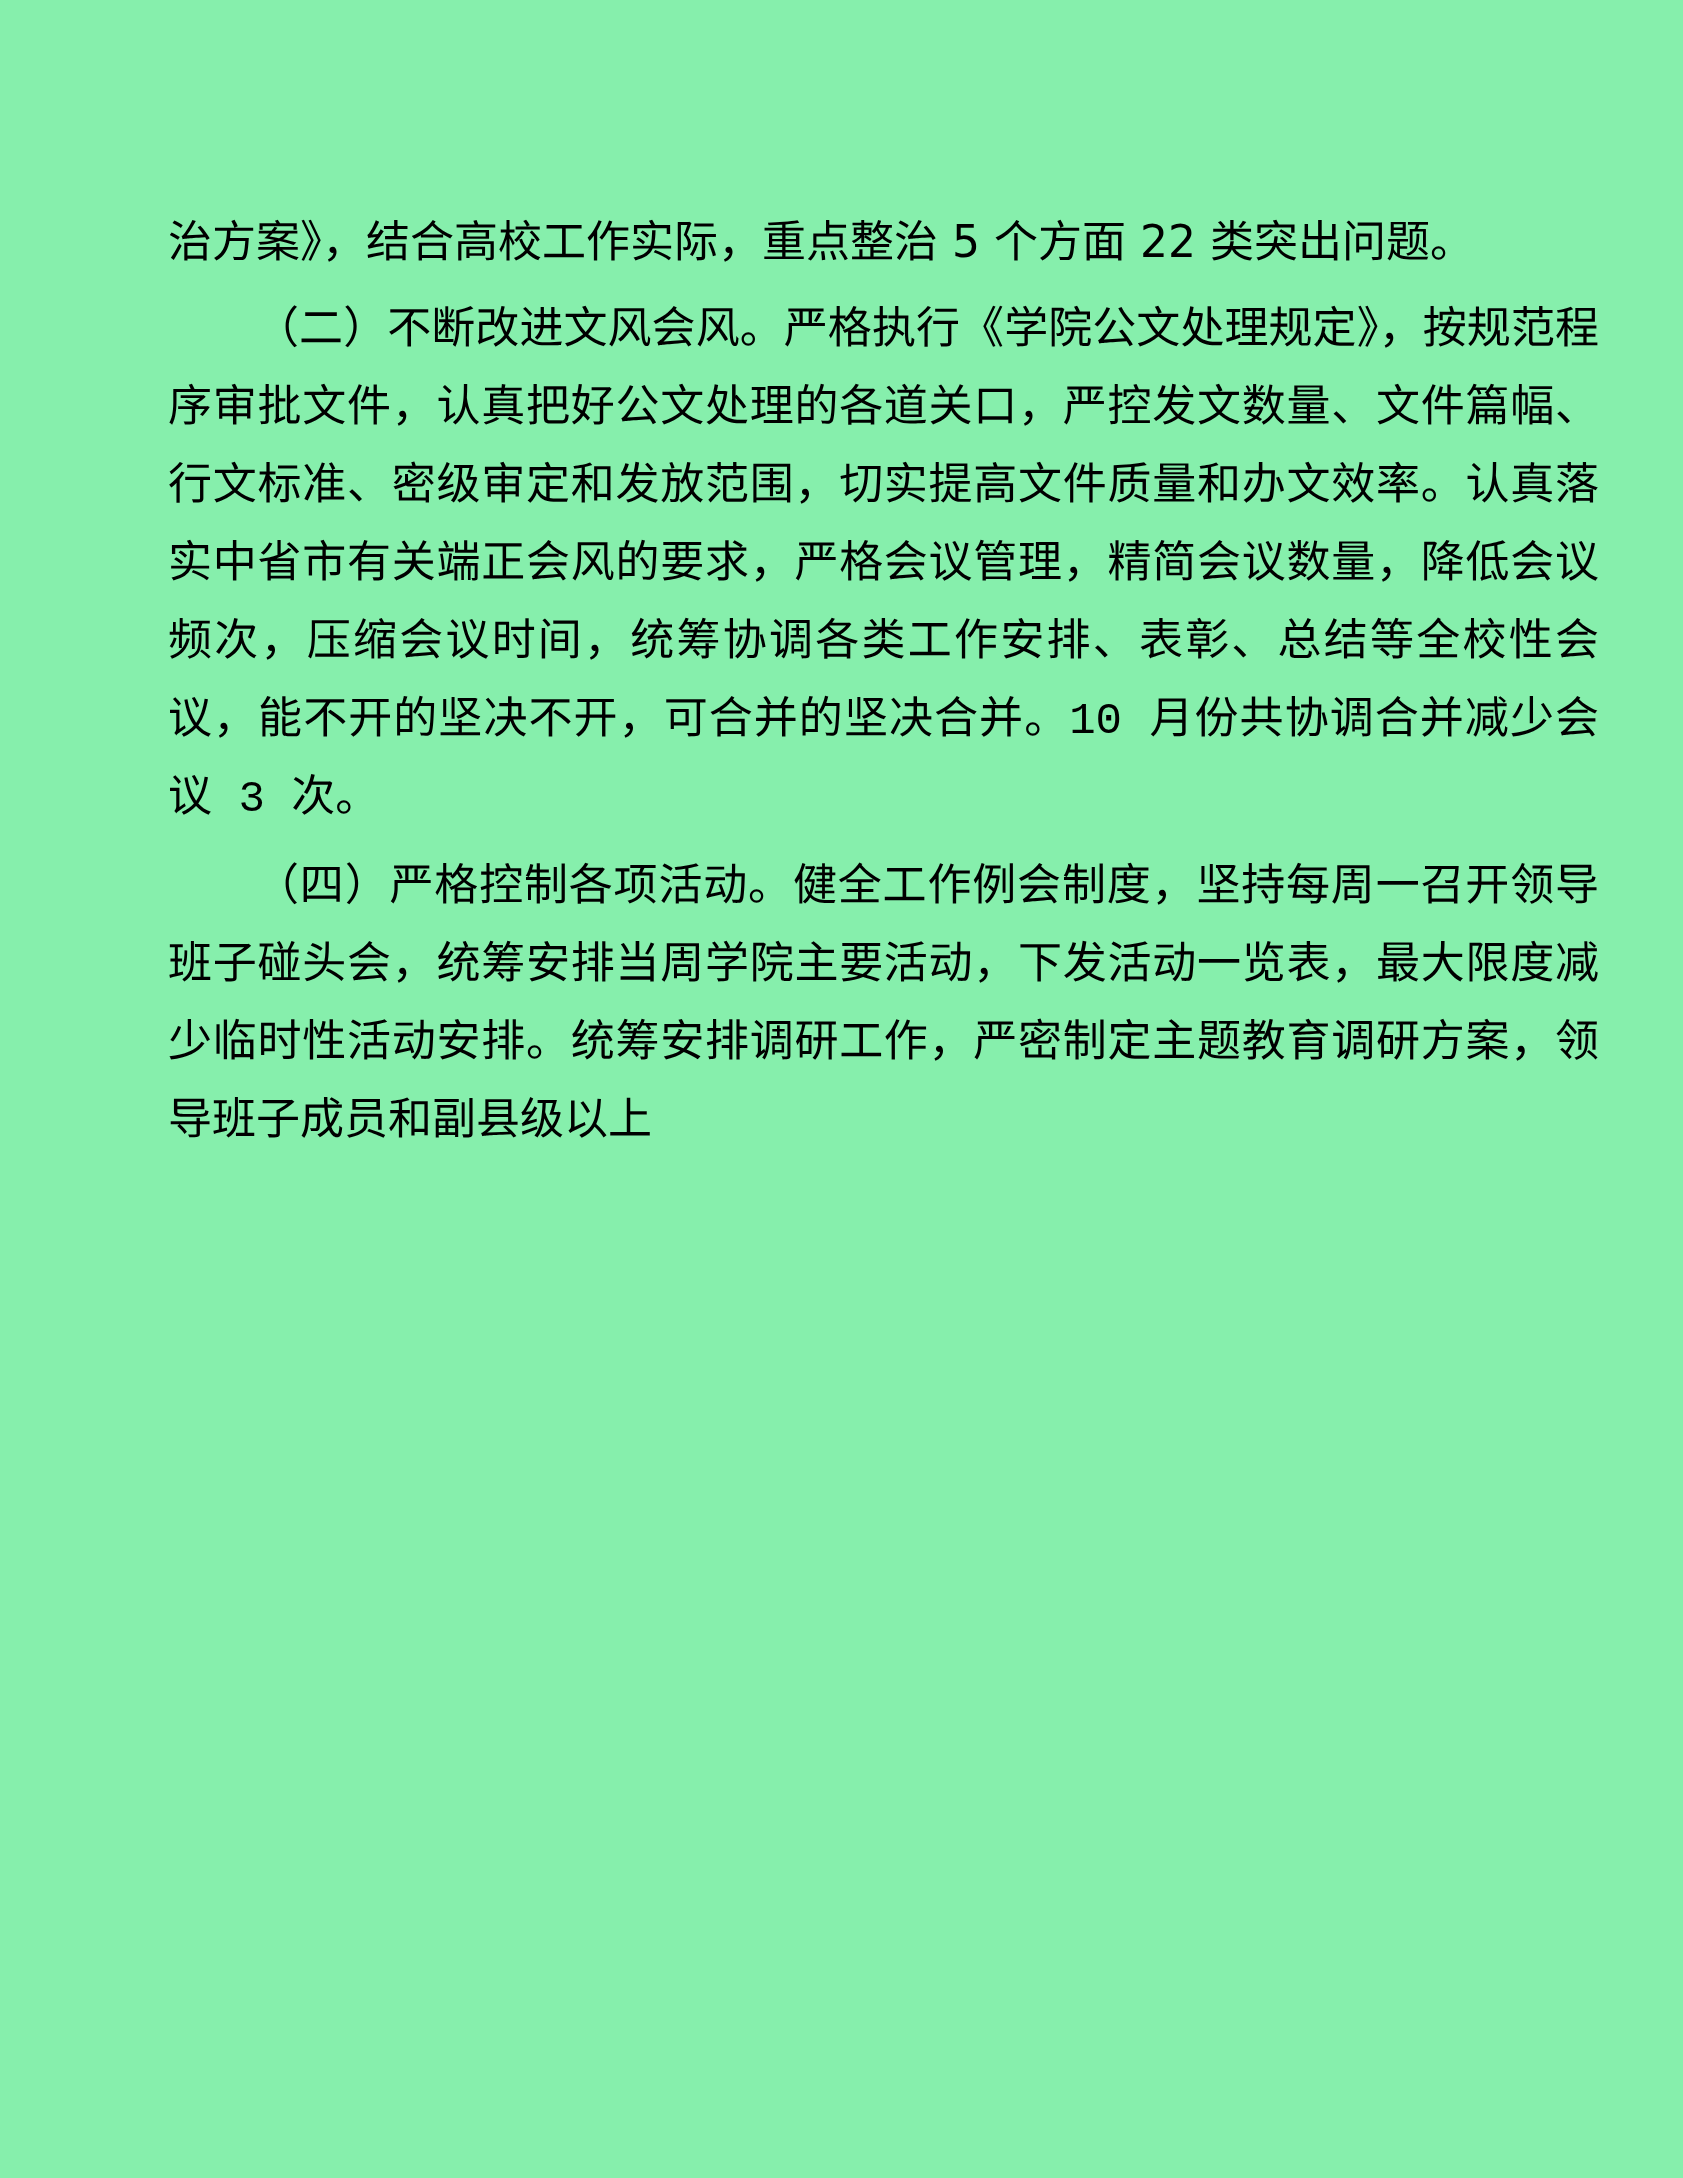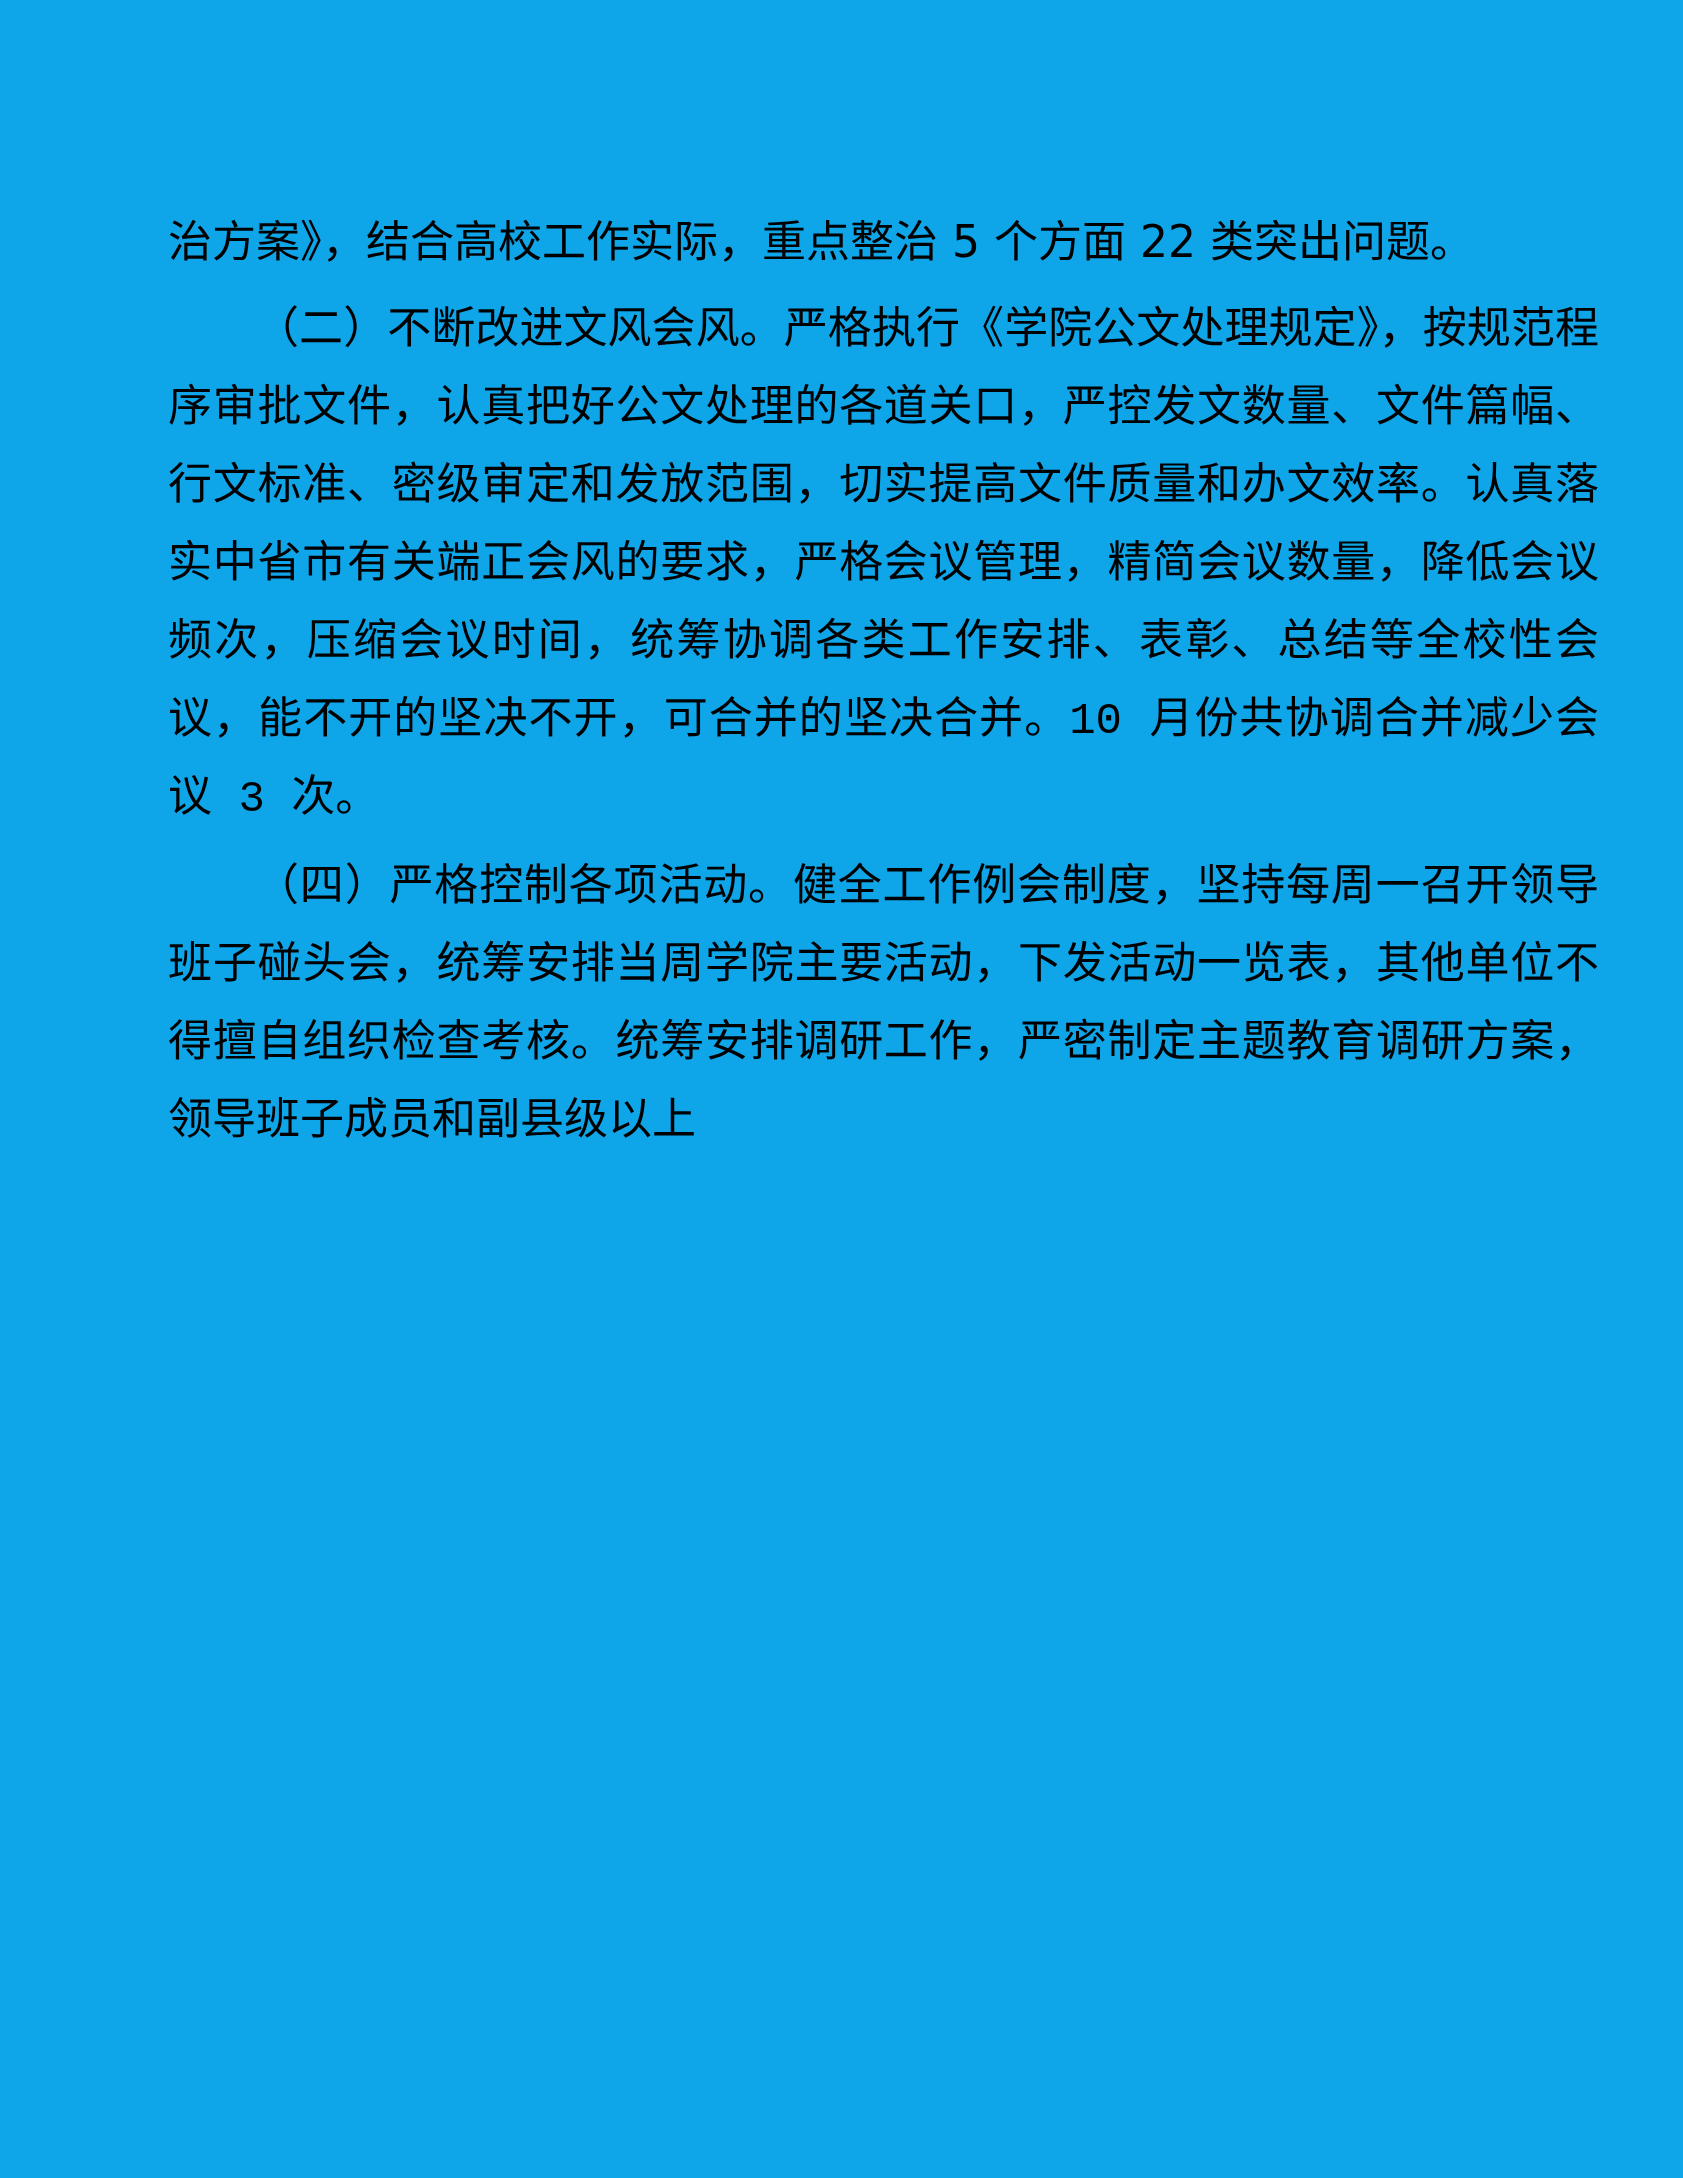--- a/index.html
+++ b/index.html
@@ -5,21 +5,21 @@
   html, body {
     margin: 0;
     padding: 0;
     background: #ffffff;
   }
   .page {
     position: relative;
     box-sizing: border-box;
     width: 1683px;
     height: 2178px;
-    background: #0ea5e9;
+    background: #86efac;
     padding: 203px 84px 0 168px;
     overflow: hidden;
   }
   .para {
     font-family: "DejaVu Sans", "Liberation Sans", sans-serif;
     font-size: 44px;
     line-height: 78px;
     color: #000000;
     text-align: justify;
     text-align-last: left;
@@ -30,15 +30,15 @@
     text-indent: 87px;
     font-family: Liberation Mono, monospace;
   }
 </style>
 </head>
 <body>
 
 <div class="page">
   <p class="para">治方案》，结合高校工作实际，重点整治 5 个方面 22 类突出问题。</p>
   <p class="para indent">（二）不断改进文风会风。严格执行《学院公文处理规定》，按规范程序审批文件，认真把好公文处理的各道关口，严控发文数量、文件篇幅、行文标准、密级审定和发放范围，切实提高文件质量和办文效率。认真落实中省市有关端正会风的要求，严格会议管理，精简会议数量，降低会议频次，压缩会议时间，统筹协调各类工作安排、表彰、总结等全校性会议，能不开的坚决不开，可合并的坚决合并。10 月份共协调合并减少会议 3 次。</p>
-  <p class="para indent">（四）严格控制各项活动。健全工作例会制度，坚持每周一召开领导班子碰头会，统筹安排当周学院主要活动，下发活动一览表，其他单位不得擅自组织检查考核。统筹安排调研工作，严密制定主题教育调研方案，领导班子成员和副县级以上</p>
+  <p class="para indent">（四）严格控制各项活动。健全工作例会制度，坚持每周一召开领导班子碰头会，统筹安排当周学院主要活动，下发活动一览表，最大限度减少临时性活动安排。统筹安排调研工作，严密制定主题教育调研方案，领导班子成员和副县级以上</p>
 </div>
 
 
 </body></html>

